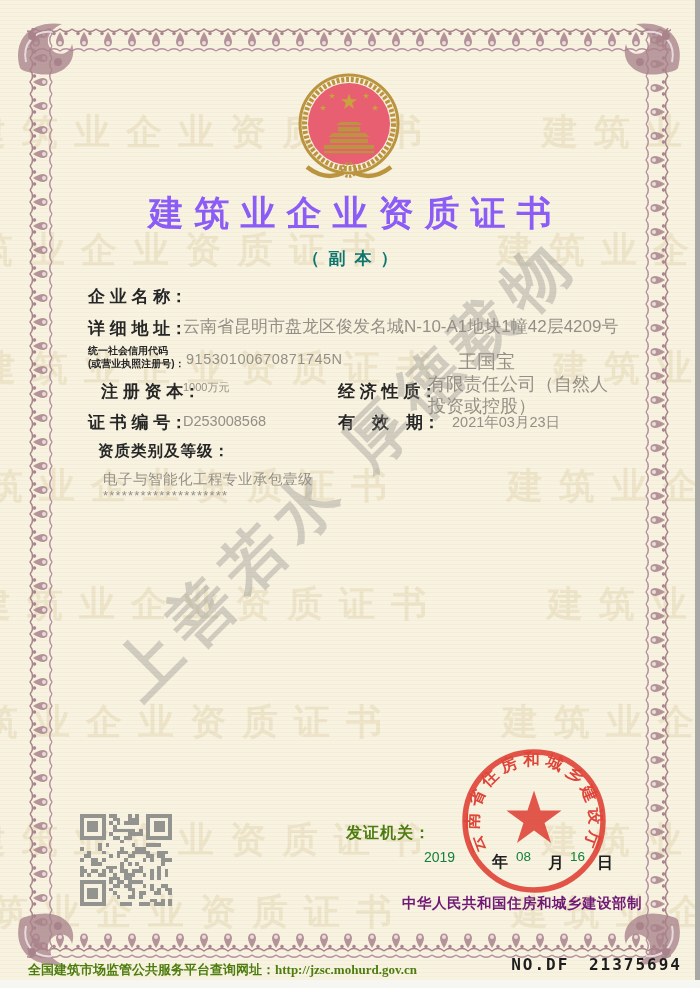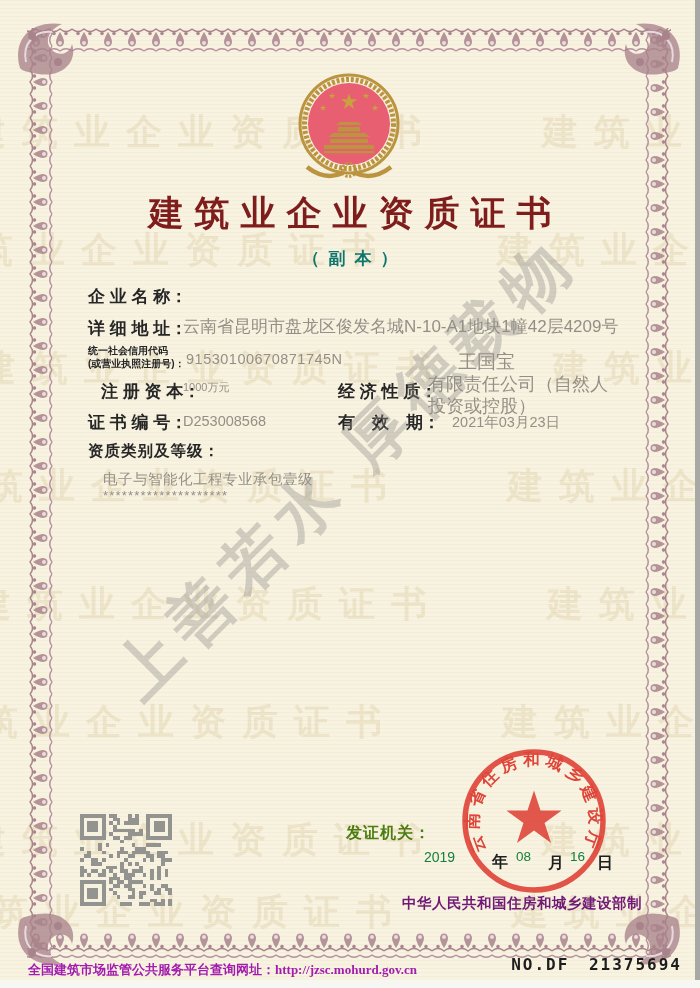--- a/index.html
+++ b/index.html
@@ -8,55 +8,55 @@
   
   .page::before{content:"";position:absolute;inset:0;z-index:0;pointer-events:none;
         background:repeating-linear-gradient(180deg,rgba(214,203,172,.16) 0 1px,transparent 1px 4px);}
   
   .bg-motif{position:absolute;inset:0;z-index:1;pointer-events:none;}
   .bg-row{position:absolute;white-space:nowrap;font-size:36px;font-weight:bold;
         letter-spacing:16px;color:rgba(213,196,148,.30);}
   .border-svg{position:absolute;left:0;top:0;z-index:2;pointer-events:none;}
   .emblem{position:absolute;left:292px;top:70px;width:114px;height:118px;z-index:4;}
   .title{position:absolute;left:0;right:0;top:190px;text-align:center;z-index:4;
-        font-size:35px;font-weight:bold;color:#7f1d1d;letter-spacing:11px;text-indent:11px;}
+        font-size:35px;font-weight:bold;color:#8b5cf6;letter-spacing:11px;text-indent:11px;}
   .subtitle{position:absolute;left:0;right:0;top:247px;text-align:center;z-index:4;
         font-size:17px;font-weight:bold;color:#0f766e;letter-spacing:9px;text-indent:9px;}
   .lbl{position:absolute;z-index:4;font-weight:bold;color:#262626;font-size:17px;white-space:nowrap;}
   .val{position:absolute;z-index:4;color:#948f86;font-size:15px;white-space:nowrap;}
   .f-name-l{left:88px;top:285px}.f-name-v{left:183px;top:287px}
   .f-addr-l{left:88px;top:317px}.f-addr-v{left:183px;top:315px;font-size:17px}
   .f-credit-l{left:88px;top:345px;font-size:10px;line-height:12.5px}
   .f-credit-v{left:186px;top:351px;font-size:14.5px;letter-spacing:.5px}
   .f-legal-l{left:338px;top:347px}.f-legal-v{left:458px;top:349px;font-size:19px}
   .f-cap-l{left:101px;top:380px}.f-cap-v{left:183px;top:380px;font-size:11px}
   .f-econ-l{left:338px;top:380px}
   .f-econ-v{left:428px;top:373px;font-size:18px;line-height:22px;white-space:normal;width:182px}
   .f-cert-l{left:88px;top:411px}.f-cert-v{left:183px;top:413px;font-size:14.5px}
   .f-valid-l{left:338px;top:411px}.f-valid-v{left:452px;top:413px;font-size:14.5px}
-  .f-qual-l{left:88px;top:441px;font-size:15.5px;letter-spacing:1px}
+  .f-qual-l{left:98px;top:441px;font-size:15.5px;letter-spacing:1px}
   .f-qual-v{left:103px;top:470px;font-size:14.5px;letter-spacing:.5px}
   .f-stars{left:103px;top:488px;font-size:13px;letter-spacing:1.2px}
   .watermark{position:absolute;left:345px;top:468px;z-index:6;pointer-events:none;
         transform:translate(-50%,-50%) rotate(-45deg);font-size:64px;font-weight:bold;
         color:rgba(148,145,140,.40);letter-spacing:10px;white-space:nowrap;}
   .qr{position:absolute;left:80px;top:814px;width:92px;height:92px;z-index:4;}
   .authority{position:absolute;left:346px;top:823px;z-index:4;font-size:16px;font-weight:bold;
         color:#4d7c0f;letter-spacing:1px;}
   .date-part{position:absolute;z-index:4;color:#15803d;font-size:13.5px;}
   .date-unit{position:absolute;z-index:4;color:#1e1e1e;font-size:16px;font-weight:bold;}
   .d-year{left:424px;top:849px;font-size:14px}.d-yu{left:492px;top:852px}
   .d-month{left:516px;top:849px}.d-mu{left:548px;top:853px}
   .d-day{left:570px;top:849px}.d-du{left:597px;top:853px}
   .made-by{position:absolute;left:402px;top:894px;z-index:4;font-family:"Liberation Serif",serif;
         font-weight:bold;font-size:14.5px;color:#701a75;letter-spacing:.5px;}
   .seal-svg{position:absolute;left:454px;top:741px;width:160px;height:160px;z-index:7;opacity:.93;}
   .seal-text{font-family:"Liberation Serif",serif;font-weight:bold;font-size:16.5px;letter-spacing:5px;}
   .footer-query{position:absolute;left:28px;top:961px;z-index:4;font-family:"Liberation Serif",serif;
-        font-weight:bold;font-size:13px;color:#a21caf;}
+        font-weight:bold;font-size:13px;color:#4d7c0f;}
   .serial{position:absolute;right:18px;top:955px;z-index:4;font-family:"DejaVu Sans Mono",monospace;
         font-weight:bold;font-size:16px;letter-spacing:2px;word-spacing:8px;color:#1d1d1d;}
   .edge-right{position:absolute;right:0;top:0;width:5px;height:100%;background:#a8a8a4;z-index:9;}
   .edge-bottom{position:absolute;left:0;bottom:0;width:100%;height:8px;background:#f6f6f2;z-index:9;}
 </style>
 </head>
 <body>
 
 <div class="page">
 

